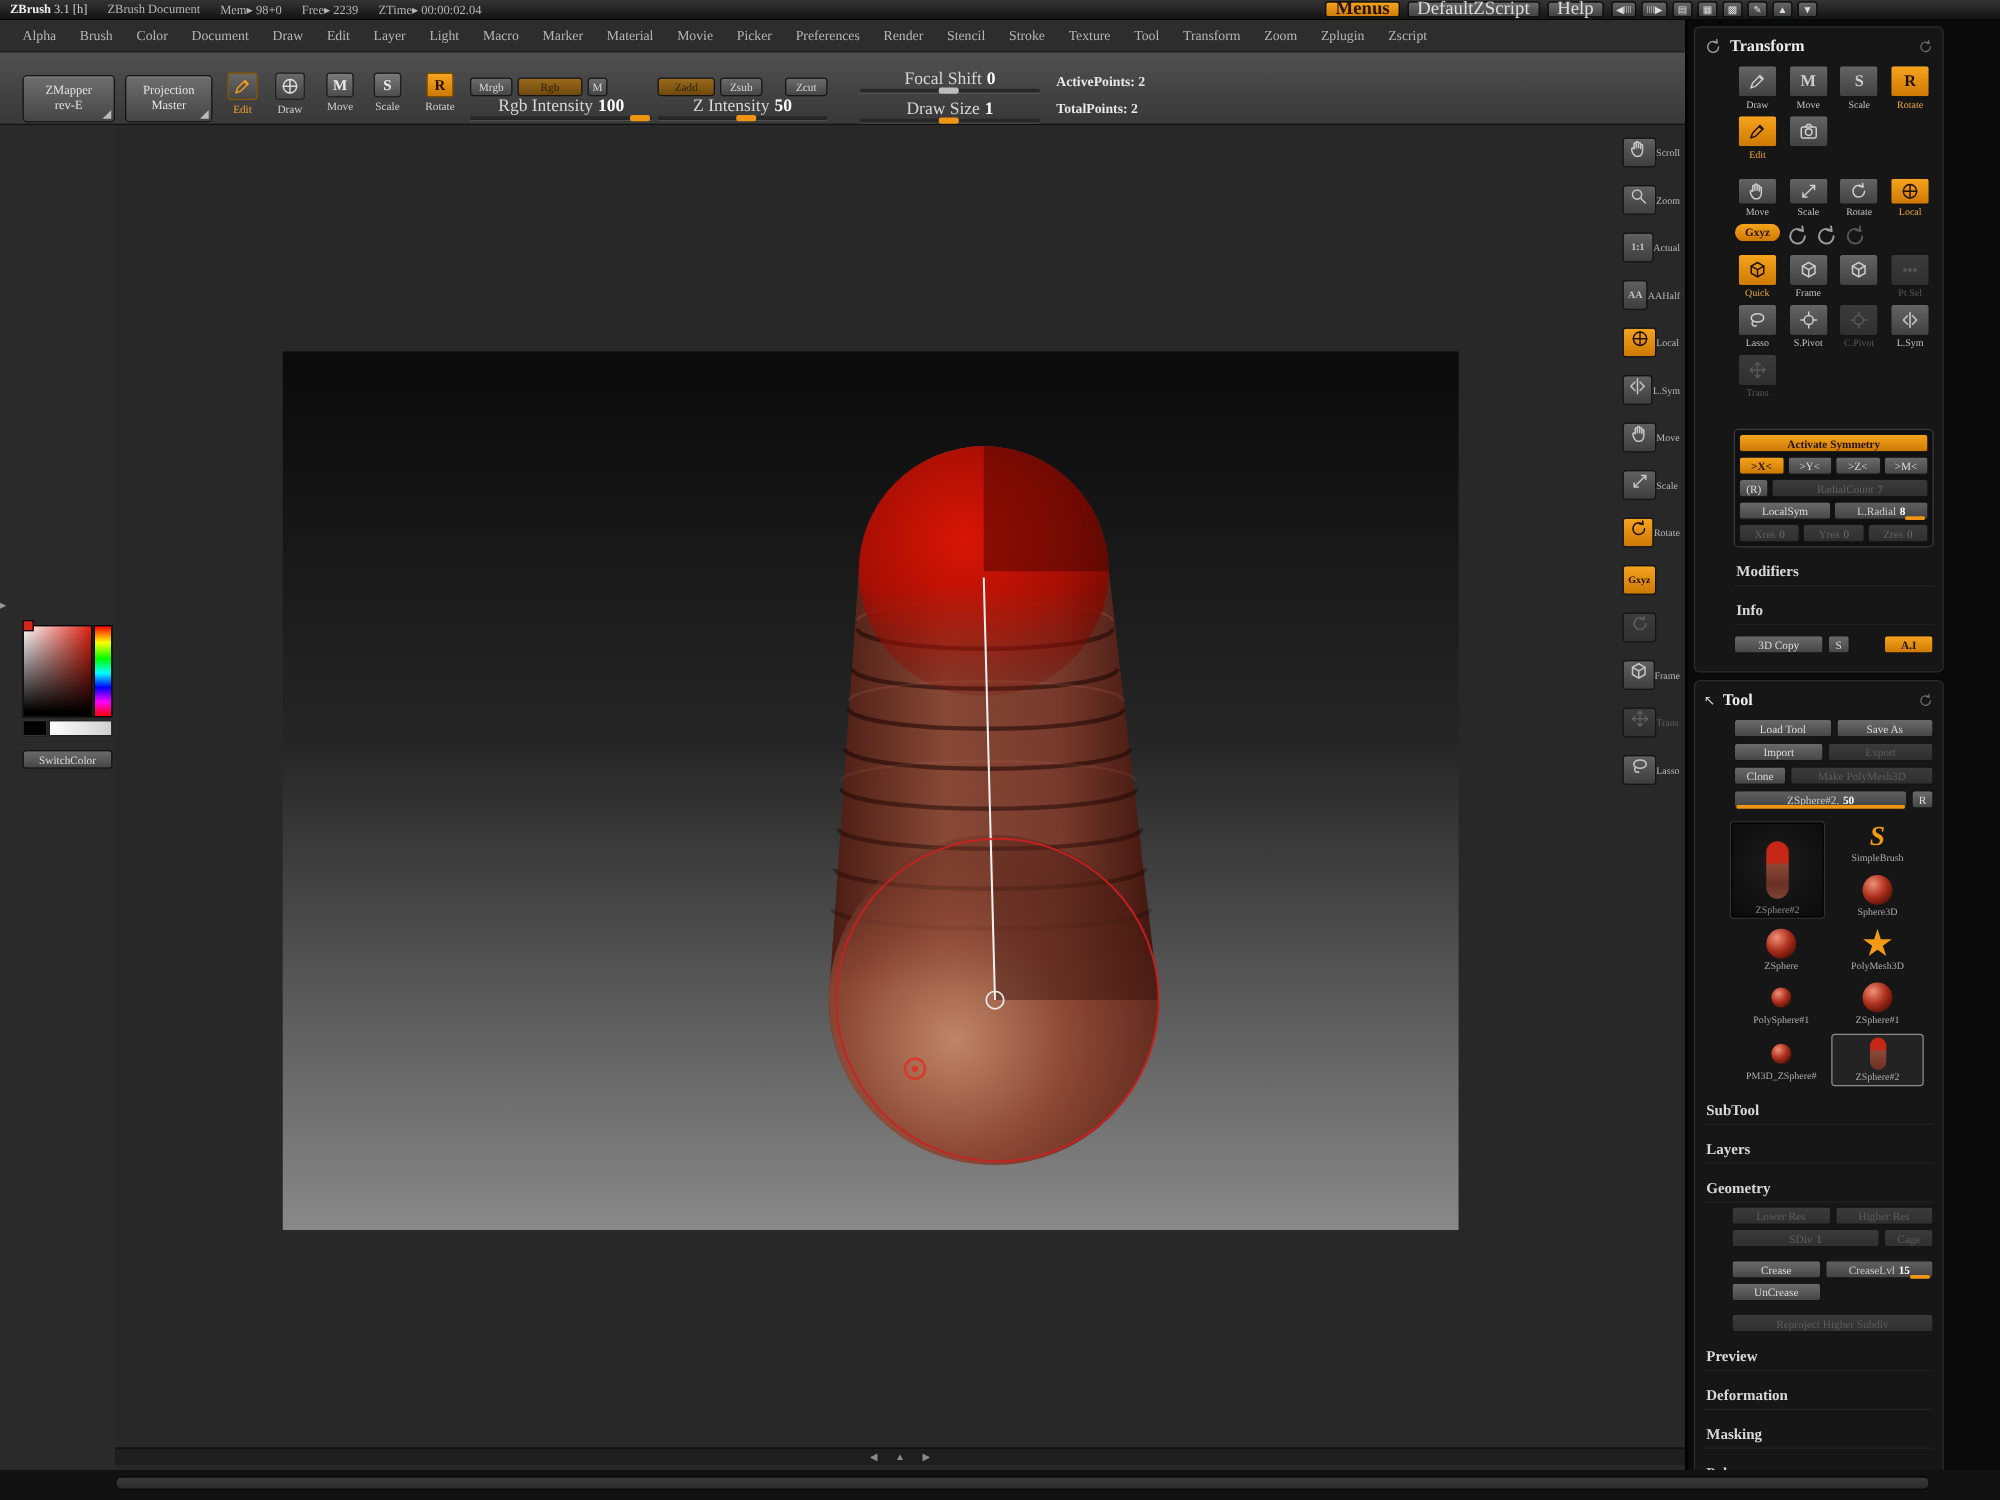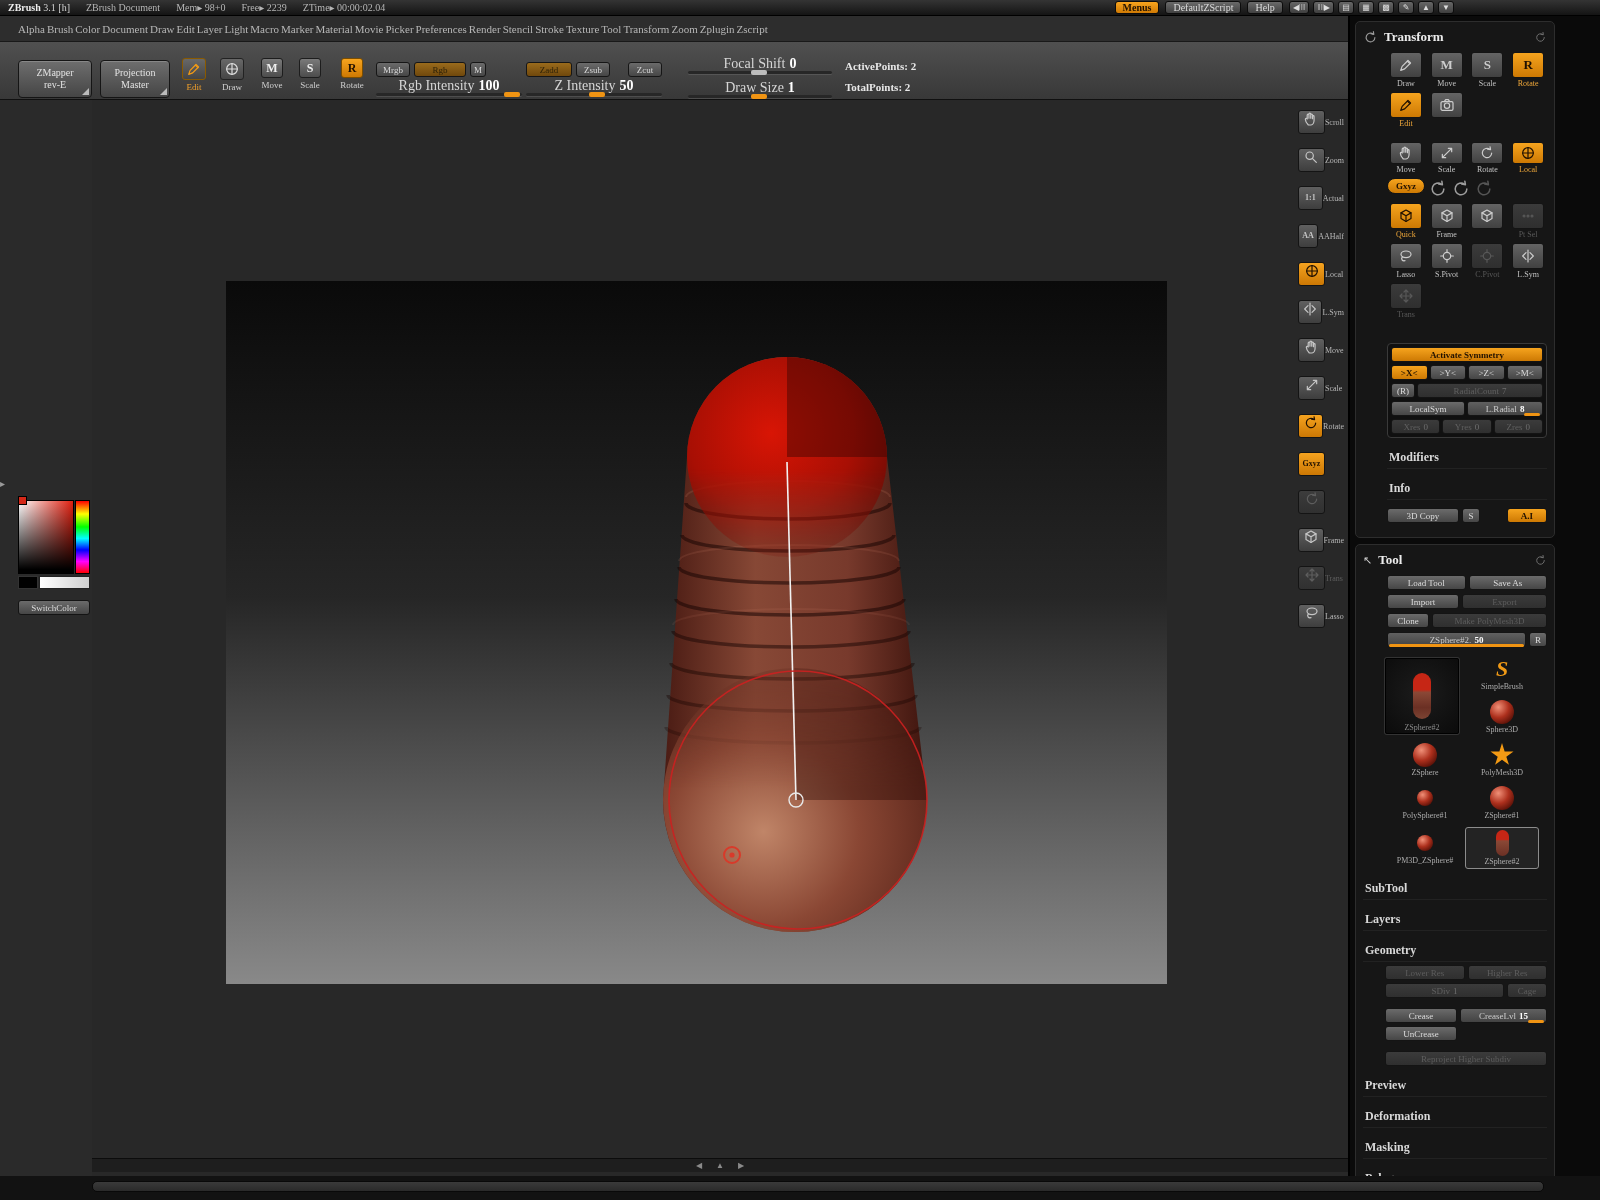--- a/index.html
+++ b/index.html
@@ -9,37 +9,37 @@
        font-family:Liberation Serif, serif;color:#c8c8c8;-webkit-font-smoothing:antialiased;}
 
   
   .titlebar{position:absolute;left:0;top:0;width:1600px;height:16px;z-index:9;
     background:linear-gradient(#343434,#141414);display:flex;align-items:center;gap:16px;
     padding:0 8px;font-size:10px;color:#d2d2d2;border-bottom:1px solid #000;}
   .titlebar .appname{font-weight:bold;color:#eee;}
   .titlebar .stat{color:#b5b5b5;}
   .tb-right{margin-left:auto;margin-right:138px;display:flex;align-items:center;gap:6px;}
   .tb-btn{height:13px;padding:0 7px;border-radius:3px;border:1px solid #0c0c0c;
-    background:linear-gradient(#6a6a6a,#414141);color:#ddd;font-size:10px;display:flex;align-items:center;}
+    background:linear-gradient(#6a6a6a,#414141);color:#ddd;font-size:15px;display:flex;align-items:center;}
   .tb-btn.on{background:linear-gradient(#f7a41e,#d07a04);color:#221200;font-weight:bold;}
   .wt{height:13px;min-width:16px;padding:0 3px;border-radius:3px;border:1px solid #0c0c0c;
     background:linear-gradient(#676767,#3f3f3f);color:#ddd;font-size:8px;display:flex;align-items:center;justify-content:center;}
   .wt::before{content:"";}
   .wt[data-icon="pager-left-icon"]::before{content:"◀ǀǀǀǀ";}
   .wt[data-icon="pager-right-icon"]::before{content:"ǀǀǀǀ▶";}
   .wt[data-icon="screens-icon"]::before{content:"▤";}
   .wt[data-icon="screens-2-icon"]::before{content:"▦";}
   .wt[data-icon="grid-icon"]::before{content:"▩";}
   .wt[data-icon="brush-icon"]::before{content:"✎";}
   .wt[data-icon="up-icon"]::before{content:"▲";}
   .wt[data-icon="down-icon"]::before{content:"▼";}
 
   
   .menubar{position:absolute;left:0;top:16px;width:1348px;height:26px;background:#2d2d2d;
-    border-bottom:1px solid #191919;display:flex;align-items:center;gap:2px;padding:0 18px;
+    border-bottom:1px solid #191919;display:flex;align-items:center;gap:19px;padding:0 18px;
     font-size:11px;color:#b6b6b6;}
   .menu-item{white-space:nowrap;}
 
   
   .shelf{position:absolute;left:0;top:42px;width:1348px;height:58px;
     background:linear-gradient(#505050,#383838);border-bottom:1px solid #101010;}
   .shelf-btn{position:absolute;top:18px;height:38px;border-radius:4px;border:1px solid #151515;
     background:linear-gradient(#6e6e6e,#454545);box-shadow:inset 0 1px 0 rgba(255,255,255,.18);
     color:#e2e2e2;font-size:10px;display:flex;flex-direction:column;align-items:center;justify-content:center;line-height:12px;}
   .shelf-btn .fold{position:absolute;right:2px;bottom:2px;width:0;height:0;

